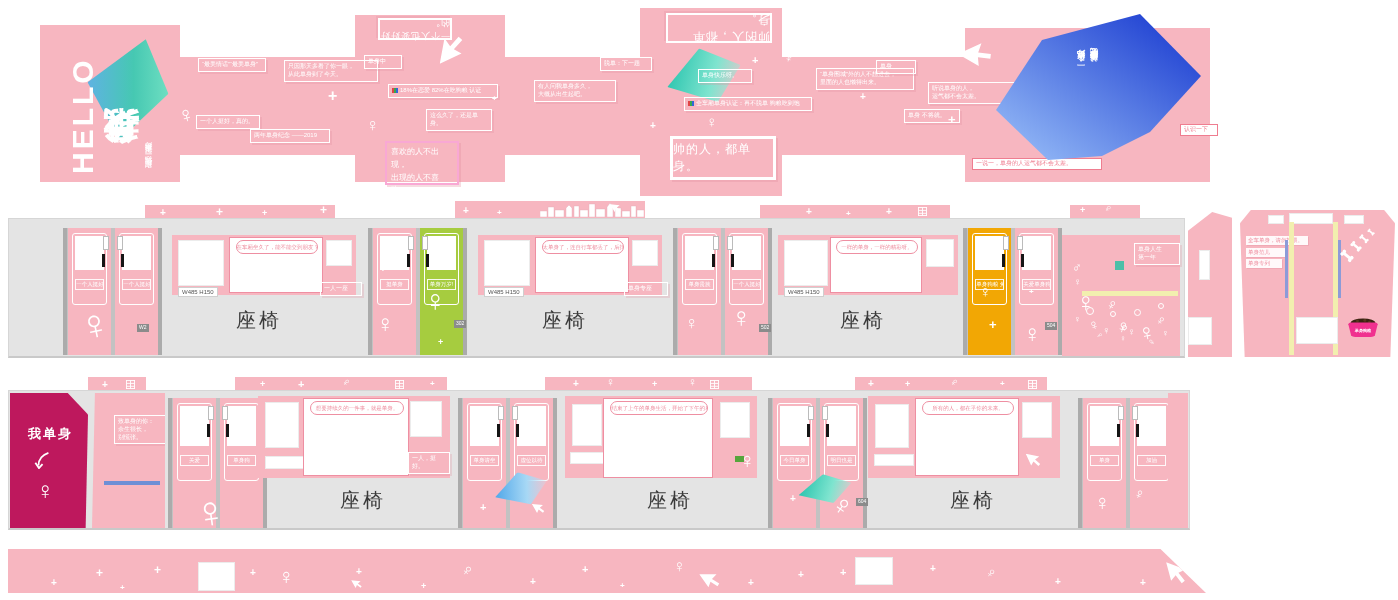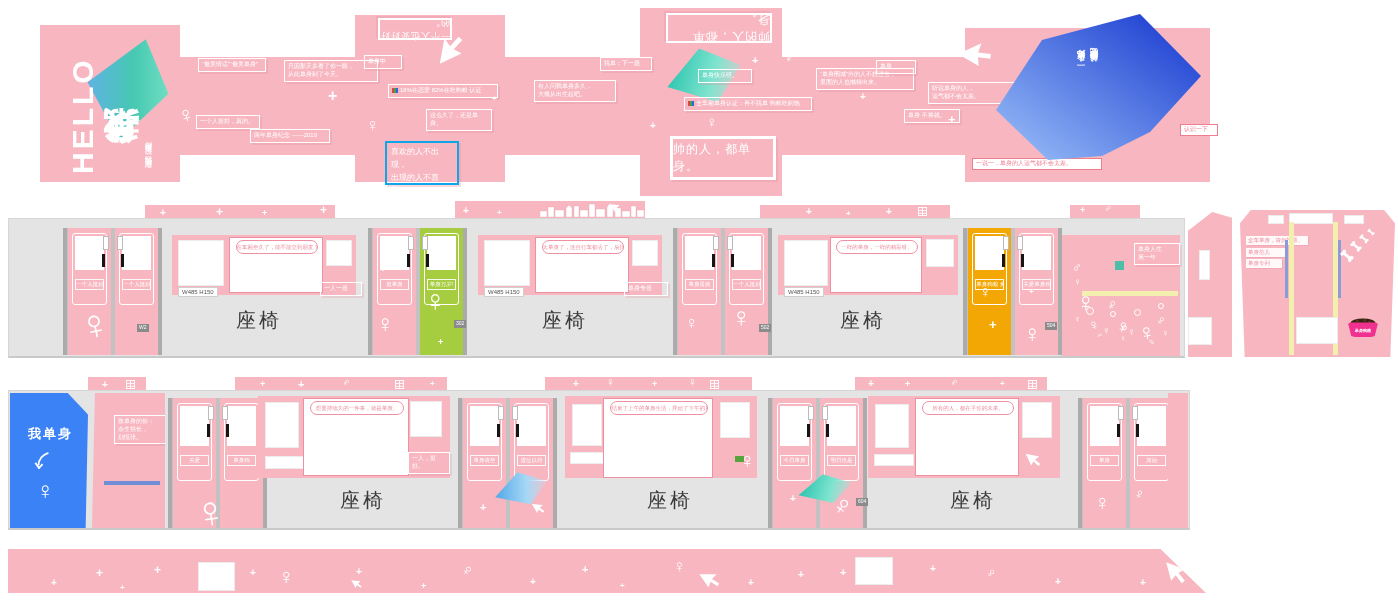--- a/index.html
+++ b/index.html
@@ -20,21 +20,21 @@
   .note,.cnote{position:absolute;border:1px solid #fff;color:#fff;font-size:6px;line-height:1.3;padding:2px 3px;
         white-space:pre-line;box-shadow:2px 2px 0 rgba(225,140,155,.25);overflow:hidden;}
   .rednote{position:absolute;border:1px solid #EF7D90;background:#fff;color:#EF7D90;font-size:6px;line-height:1.25;
         padding:1px 3px;white-space:pre-line;overflow:hidden;}
   .wnote{position:absolute;background:rgba(255,255,255,.92);color:#EF8FA0;font-size:5.5px;line-height:1.2;padding:1px 2px;
         white-space:nowrap;overflow:hidden;box-shadow:1px 1px 0 rgba(225,140,155,.3);}
   .fliptab{position:absolute;border:2px solid #fff;color:#fff;display:flex;align-items:center;justify-content:center;
         transform:rotate(180deg);letter-spacing:1px;box-shadow:2px 2px 0 rgba(225,140,155,.25);}
   .headbox{position:absolute;border:3px solid #fff;color:#fff;display:flex;align-items:center;justify-content:center;
         letter-spacing:1px;box-shadow:2px 2px 0 rgba(225,140,155,.3);}
-  .headbox2{position:absolute;border:2px solid #0ea5e9;color:#fff;padding:3px 4px;white-space:pre-line;line-height:1.6;
+  .headbox2{position:absolute;border:2px solid #f9a8d4;color:#fff;padding:3px 4px;white-space:pre-line;line-height:1.6;
         box-shadow:2px 2px 0 rgba(225,140,155,.3);}
   .diamond{position:absolute;clip-path:polygon(50% 0,100% 42%,62% 100%,0 58%);}
   .g-teal{background:linear-gradient(115deg,#29C4AE 10%,#7FE4CF 60%,rgba(255,255,255,.15));}
   .g-teal2{background:linear-gradient(70deg,#64AEEC 5%,#46C8B2 55%,#7FE8C8);}
   .g-blue{background:linear-gradient(100deg,#57ABEA 10%,#A7D8F5 60%,rgba(255,255,255,.12));}
   .circ{position:absolute;border:1.4px solid #fff;border-radius:50%;}
   .wrect{position:absolute;background:#fff;border:1px solid #ECECEC;box-sizing:border-box;}
   .bar{position:absolute;}
   .dim{position:absolute;background:#fff;border:1px solid #CFCFCF;color:#555;font-size:6px;padding:1px 3px;white-space:nowrap;}
   .lbl{position:absolute;background:#8B8B8B;color:#fff;font-size:5px;padding:0 2px;line-height:1.5;white-space:nowrap;}
@@ -53,21 +53,21 @@
   .handle-b{position:absolute;width:3px;height:13px;background:#151515;top:26px;}
   
   .module{position:absolute;background:#F7B6C0;}
   .board{position:absolute;background:#fff;border:1px solid #EE8FA2;box-sizing:border-box;}
   .board-tab{position:absolute;top:2px;left:6%;width:88%;height:12px;background:#fff;border:1px solid #EE8FA2;
         border-radius:7px;color:#EE8FA0;font-size:5.5px;text-align:center;line-height:12px;overflow:hidden;white-space:nowrap;}
   .chip{display:inline-block;width:6px;height:5px;margin-right:2px;vertical-align:middle;
         background:linear-gradient(90deg,#E04444 33%,#38A84E 33% 66%,#3465D8 66%);}
   .endcar{position:absolute;background:#F7B6C0;clip-path:polygon(7% 0,93% 0,100% 9%,97% 100%,3% 100%,0 9%);}
   .narrowp{position:absolute;background:#F7B6C0;clip-path:polygon(0 13%,55% 0,100% 4%,100% 100%,0 100%);}
-  .panel1{position:absolute;background:#3b82f6;clip-path:polygon(0 0,74% 0,100% 16%,97% 100%,0 100%);}
+  .panel1{position:absolute;background:#be185d;clip-path:polygon(0 0,74% 0,100% 16%,97% 100%,0 100%);}
   .panel2{position:absolute;background:#F7B6C0;clip-path:polygon(4% 0,100% 0,100% 100%,0 100%);}
   .p1text{position:absolute;color:#fff;font-size:13px;letter-spacing:2px;font-weight:bold;}
   .bottom-strip{position:absolute;background:#F7B6C0;clip-path:polygon(0 0,96.2% 0,100% 100%,0 100%);}
   .vcols{position:absolute;display:flex;gap:5px;transform:rotate(180deg);}
   .vcols span{writing-mode:vertical-rl;text-orientation:upright;color:#fff;font-size:8px;letter-spacing:1px;}
   svg{display:block;}
 </style>
 <title>HELLO 我单身｜地铁包车广告展开图</title></head>
 <body>
 

